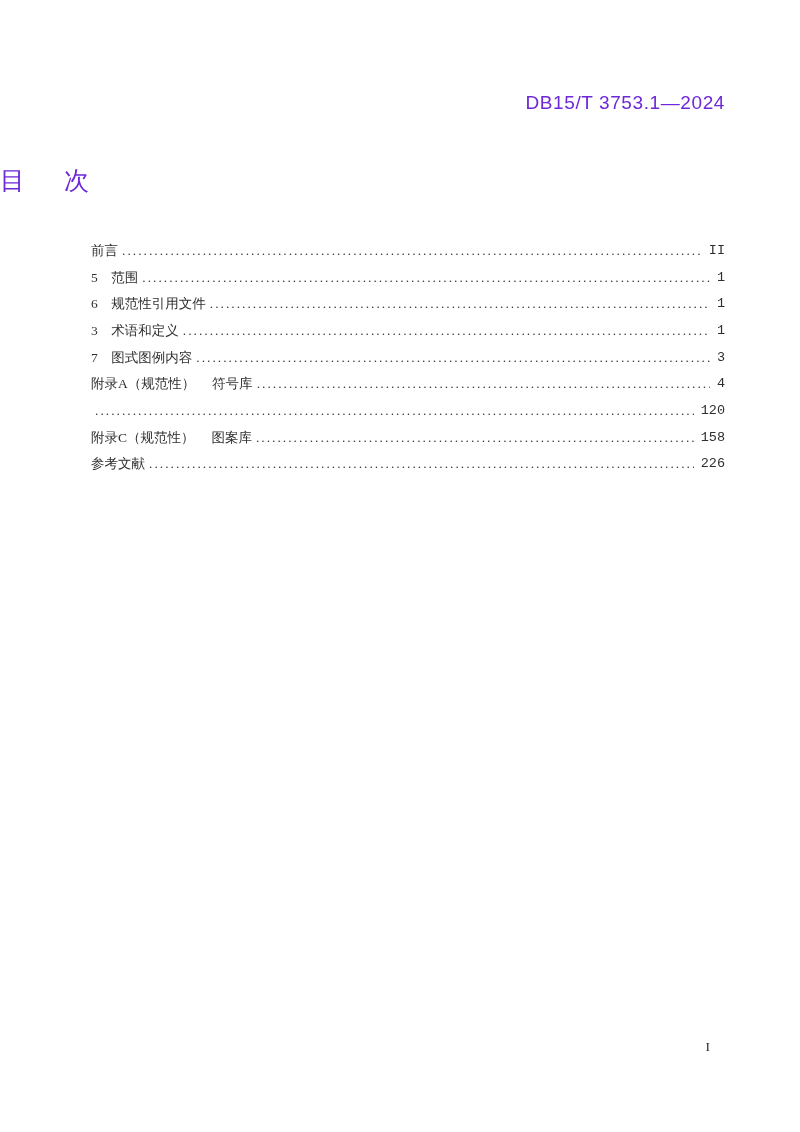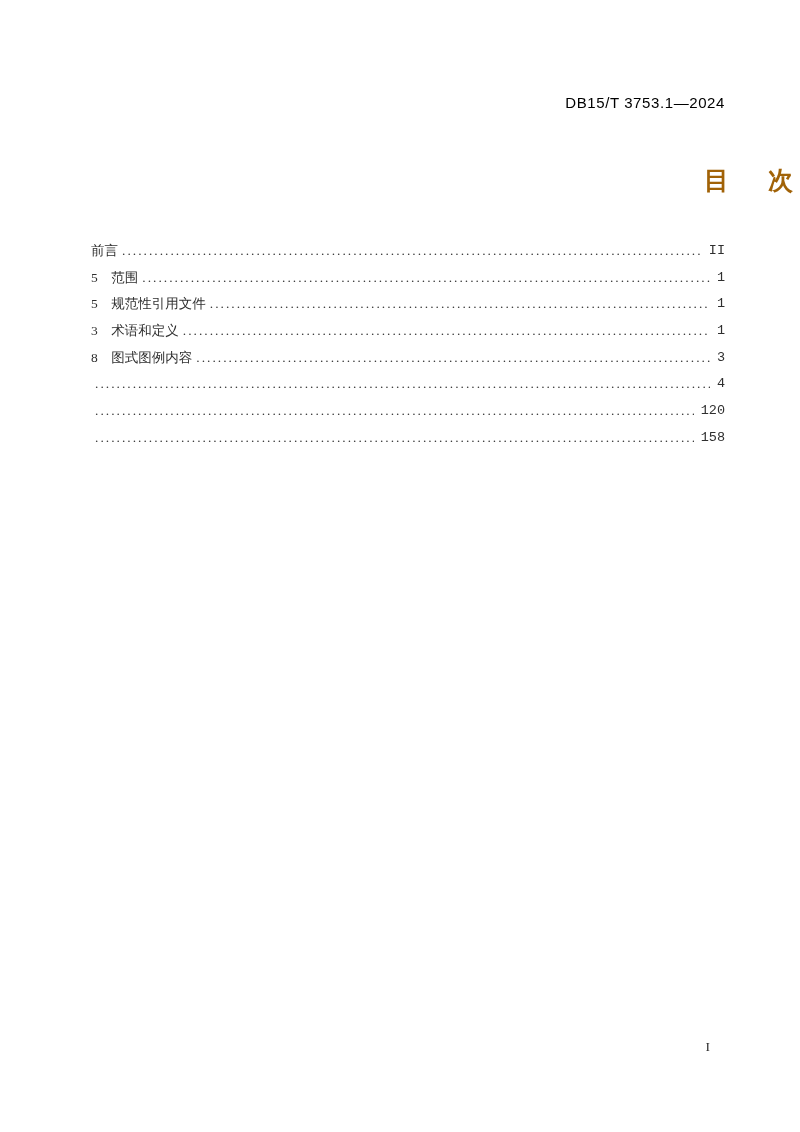--- a/index.html
+++ b/index.html
@@ -10,38 +10,38 @@
     position: relative;
     overflow: hidden;
     font-family: "Liberation Serif", "DejaVu Serif", serif;
     color: #2f2f2f;
   }
   .doc-number {
     position: absolute;
     top: 95px;
     right: 75px;
     font-family: "Liberation Sans", "DejaVu Sans", sans-serif;
-    font-size: 15px;
+    font-size: 19px;
     line-height: 16px;
     letter-spacing: 0.6px;
-    color: #000000;
+    color: #6d28d9;
     white-space: pre;
   }
   .doc-title {
     position: absolute;
     top: 167px;
     left: 0;
     right: 0;
-    text-align: right;
+    text-align: left;
     font-family: "Liberation Sans", "DejaVu Sans", sans-serif;
     font-size: 25px;
-    font-weight: bold;
+    font-weight: normal;
     line-height: 27px;
     letter-spacing: 7px;
-    color: #a16207;
+    color: #6d28d9;
     white-space: pre;
   }
   .toc {
     position: absolute;
     top: 238px;
     left: 91px;
     right: 75px;
   }
   .toc-row {
     display: flex;
@@ -98,50 +98,57 @@
   </div>
 
 
   <div class="toc-row">
     <span class="toc-label">5　范围</span>
     <span class="toc-leader"></span>
     <span class="toc-page">1</span>
   </div>
 
   <div class="toc-row">
-    <span class="toc-label">5　规范性引用文件</span>
+    <span class="toc-label">6　规范性引用文件</span>
     <span class="toc-leader"></span>
     <span class="toc-page">1</span>
   </div>
 
   <div class="toc-row">
     <span class="toc-label">3　术语和定义</span>
     <span class="toc-leader"></span>
     <span class="toc-page">1</span>
   </div>
 
 
   <div class="toc-row">
-    <span class="toc-label">8　图式图例内容</span>
+    <span class="toc-label">7　图式图例内容</span>
     <span class="toc-leader"></span>
     <span class="toc-page">3</span>
   </div>
 
   <div class="toc-row">
+    <span class="toc-label">附录A（规范性）　 符号库</span>
     <span class="toc-leader"></span>
     <span class="toc-page">4</span>
   </div>
 
   <div class="toc-row">
     <span class="toc-leader"></span>
     <span class="toc-page">120</span>
   </div>
 
   <div class="toc-row">
+    <span class="toc-label">附录C（规范性）　 图案库</span>
     <span class="toc-leader"></span>
     <span class="toc-page">158</span>
   </div>
 
+  <div class="toc-row">
+    <span class="toc-label">参考文献</span>
+    <span class="toc-leader"></span>
+    <span class="toc-page">226</span>
+  </div>
 </div>
 
   <div class="footer-page-number">I</div>
 
 </div>
 
 </body></html>

